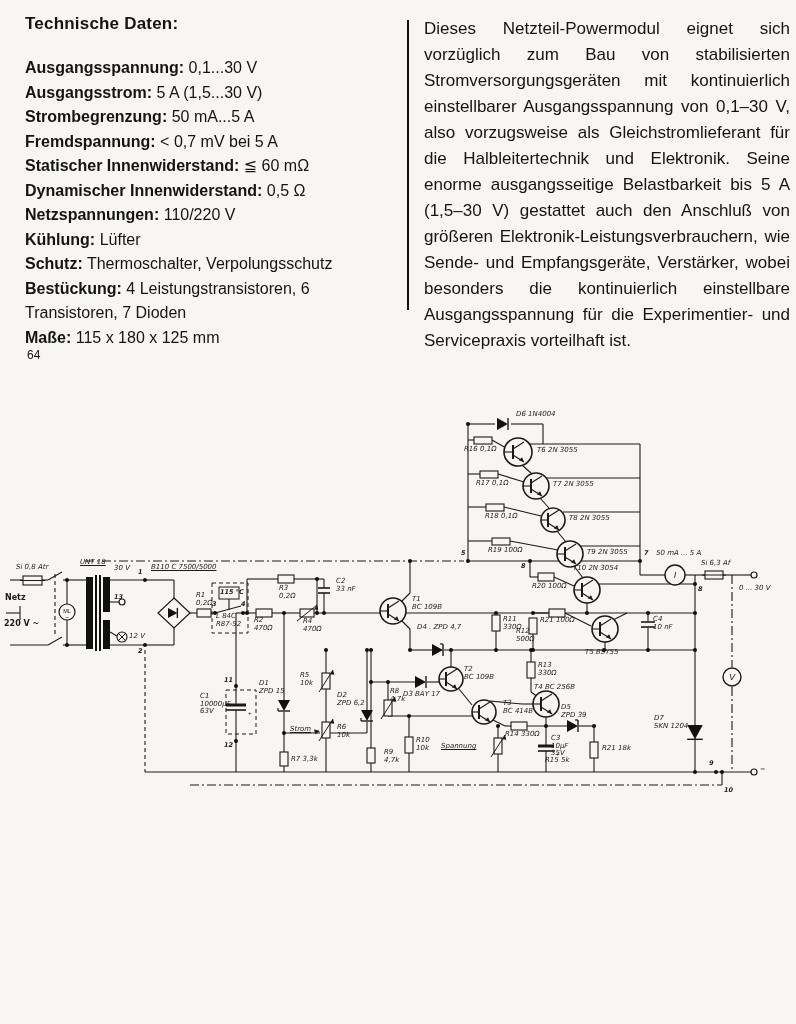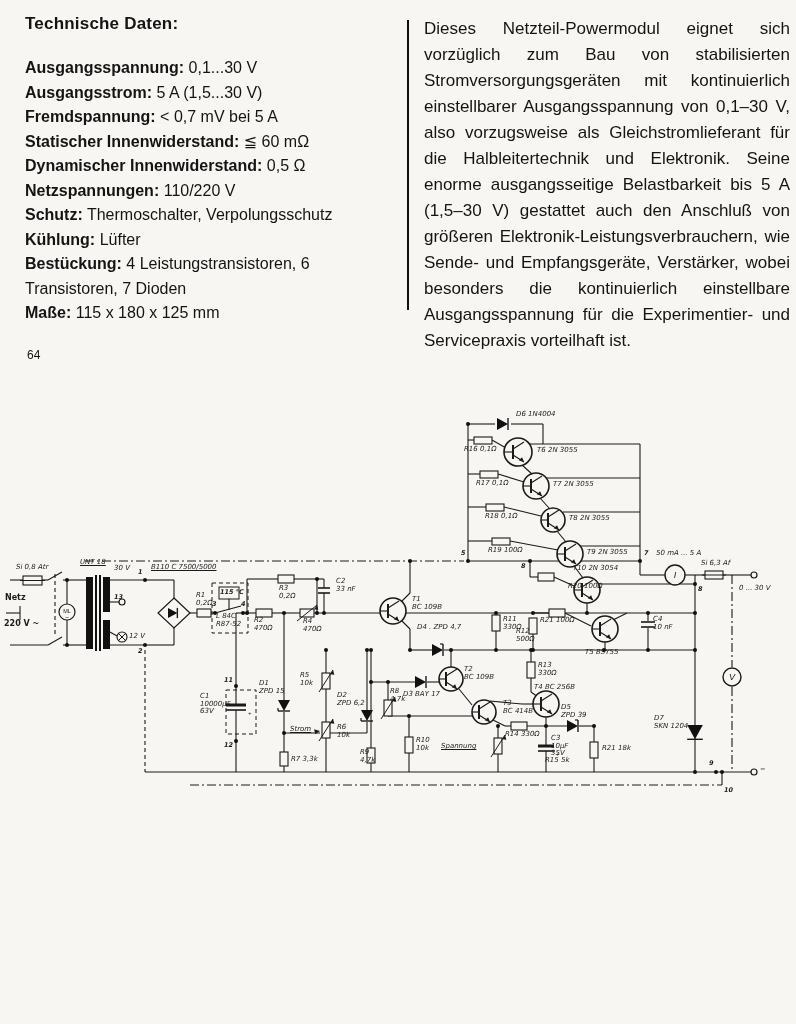--- a/index.html
+++ b/index.html
@@ -26,26 +26,27 @@
 </head>
 <body>
 
 <div id="page">
 
   <div id="techcol">
     <h2>Technische Daten:</h2>
     <div id="techlines">
         <div class="techline"><b>Ausgangsspannung:</b> 0,1...30 V</div>
         <div class="techline"><b>Ausgangsstrom:</b> 5 A (1,5...30 V)</div>
+        <div class="techline"><b>Strombegrenzung:</b> 50 mA...5 A</div>
         <div class="techline"><b>Fremdspannung:</b> &lt; 0,7 mV bei 5 A</div>
         <div class="techline"><b>Statischer Innenwiderstand:</b> ≦ 60 mΩ</div>
         <div class="techline"><b>Dynamischer Innenwiderstand:</b> 0,5 Ω</div>
         <div class="techline"><b>Netzspannungen:</b> 110/220 V</div>
+        <div class="techline"><b>Kühlung:</b> Lüfter</div>
         <div class="techline"><b>Schutz:</b> Thermoschalter, Verpolungsschutz</div>
-        <div class="techline"><b>Kühlung:</b> Lüfter</div>
         <div class="techline"><b>Bestückung:</b> 4 Leistungstransistoren, 6 Transistoren, 7 Dioden</div>
         <div class="techline"><b>Maße:</b> 115 x 180 x 125 mm</div>
       </div>
   </div>
 
   <div id="divider"></div>
 
   <div id="introcol">Dieses Netzteil-Powermodul eignet sich vorzüglich zum Bau von stabilisierten Stromversorgungsgeräten mit kontinuierlich einstellbarer Ausgangsspannung von 0,1–30 V, also vorzugsweise als Gleichstromlieferant für die Halbleitertechnik und Elektronik. Seine enorme ausgangsseitige Belastbarkeit bis 5 A (1,5–30 V) gestattet auch den Anschluß von größeren Elektronik-Leistungsverbrauchern, wie Sende- und Empfangsgeräte, Verstärker, wobei besonders die kontinuierlich einstellbare Ausgangsspannung für die Experimentier- und Servicepraxis vorteilhaft ist.</div>
 
   <div id="pagenum">64</div>
@@ -378,21 +379,21 @@
         <div class="lbl" style="left: 516px; top: 411px;">D6 1N4004</div>
         <div class="lbl" style="left: 464px; top: 446px;">R16 0,1Ω</div>
         <div class="lbl" style="left: 537px; top: 447px;">T6 2N 3055</div>
         <div class="lbl" style="left: 476px; top: 480px;">R17 0,1Ω</div>
         <div class="lbl" style="left: 553px; top: 481px;">T7 2N 3055</div>
         <div class="lbl" style="left: 485px; top: 513px;">R18 0,1Ω</div>
         <div class="lbl" style="left: 569px; top: 515px;">T8 2N 3055</div>
         <div class="lbl" style="left: 488px; top: 547px; text-align: right;">R19 100Ω</div>
         <div class="lbl" style="left: 587px; top: 549px;">T9 2N 3055</div>
         <div class="lbl" style="left: 573px; top: 565px;">T10 2N 3054</div>
-        <div class="lbl" style="left: 532px; top: 583px; margin-left: 36px;">R20 100Ω</div>
+        <div class="lbl" style="left: 532px; top: 583px;">R20 100Ω</div>
         <div class="lbl" style="left: 656px; top: 550px;">50 mA ... 5 A</div>
         <div class="lbl" style="left: 701px; top: 560px;">Si 6,3 Af</div>
         <div class="lbl" style="left: 739px; top: 585px;">0 ... 30 V</div>
         <div class="lbl" style="left: 653px; top: 616px;">C4
 10 nF</div>
         <div class="lbl" style="left: 585px; top: 649px;">T5 BSY55</div>
         <div class="lbl" style="left: 540px; top: 617px;">R21 100Ω</div>
         <div class="lbl" style="left: 516px; top: 628px;">R12
 500Ω</div>
         <div class="lbl" style="left: 503px; top: 616px;">R11
@@ -443,21 +444,21 @@
         <div class="lbl" style="left: 337px; top: 724px;">R6
 10k</div>
         <div class="lbl" style="left: 291px; top: 756px;">R7 3,3k</div>
         <div class="lbl" style="left: 390px; top: 688px;">R8
 4,7k</div>
         <div class="lbl" style="left: 403px; top: 691px;">D3 BAY 17</div>
         <div class="lbl" style="left: 464px; top: 666px;">T2
 BC 109B</div>
         <div class="lbl" style="left: 503px; top: 700px;">T3
 BC 414B</div>
-        <div class="lbl" style="left: 360px; top: 749px;">R9
+        <div class="lbl" style="left: 384px; top: 749px;">R9
 4,7k</div>
         <div class="lbl" style="left: 416px; top: 737px;">R10
 10k</div>
         <div class="lbl u" style="left: 441px; top: 743px;">Spannung</div>
         <div class="lbl" style="left: 505px; top: 731px;">R14 330Ω</div>
         <div class="lbl" style="left: 504px; top: 757px; padding-left: 41px;">R15 5k</div>
         <div class="lbl n" style="left: 220px; top: 589px;">115 °C</div>
         <div class="lbl n" style="left: 138px; top: 569px;">1</div>
         <div class="lbl n" style="left: 138px; top: 648px;">2</div>
         <div class="lbl n" style="left: 212px; top: 601px;">3</div>

